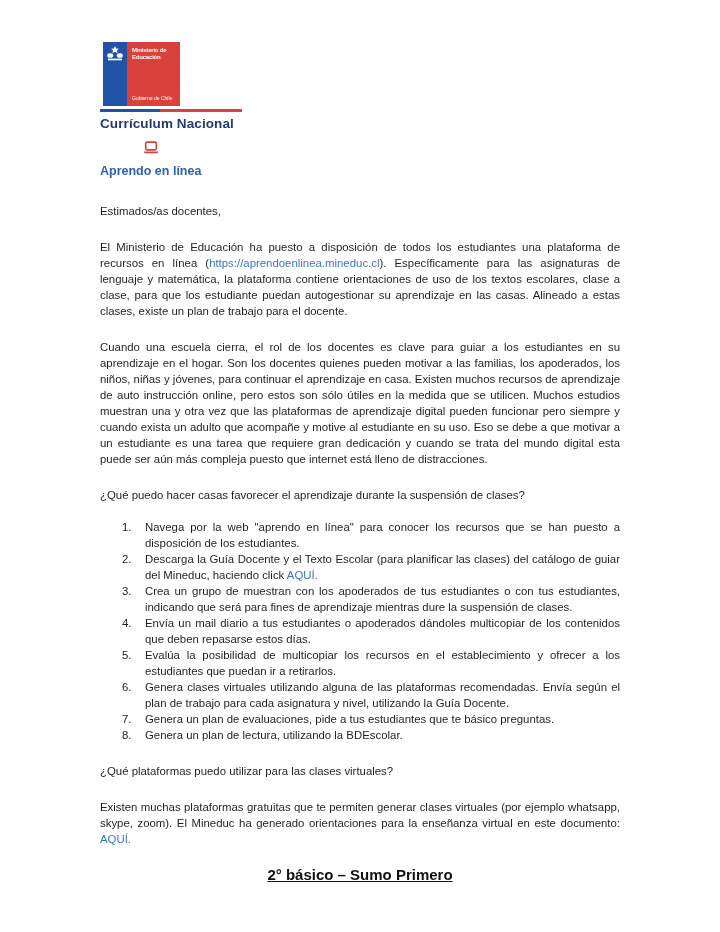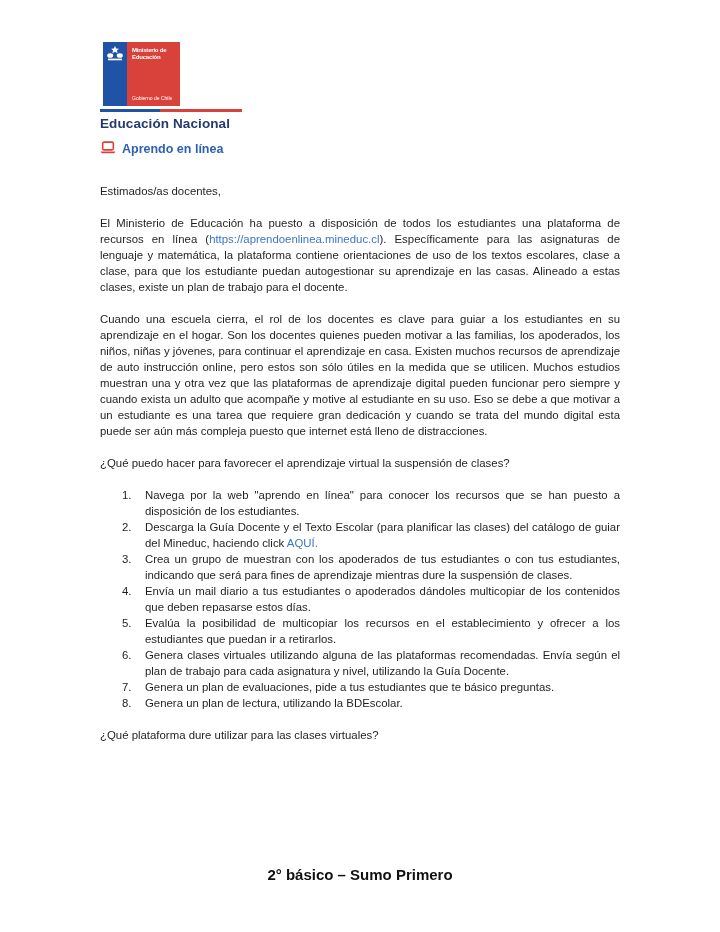--- a/index.html
+++ b/index.html
@@ -48,52 +48,52 @@
   .divider-blue { width:60px; height:100%; background:#2053a6; }
   .divider-red  { width:82px; height:100%; background:#d8423a; }
 
   .curriculum-title {
     position:absolute; left:100px; top:116px;
     font-size:13.5px; font-weight:bold; color:#233a70;
     letter-spacing:0.1px;
   }
   .aprendo-row {
     position:absolute; left:100px; top:140px;
-    display:flex; align-items:center; gap:6px;
+    display:flex; align-items:center; gap:6px;flex-direction:column;
   }
   .aprendo-title {
     font-size:12.5px; font-weight:bold; color:#2d5fb3;
   }
 
   
   .body-text {
     position:absolute; left:100px; top:183px;
     width:520px;
     font-size:11.4px; line-height:16px;
     text-align:justify;
   }
-  .body-text p { margin-bottom:16px; }
+  .body-text p { margin-bottom:16px;margin-top:20px; }
   .body-text .no-justify { text-align:left; }
   a.link {
     color:#3b76c4; cursor:pointer;
   }
 
   .doc-list { margin-bottom:16px; }
   .li-row { display:flex; }
   .li-num {
     flex:none; width:23px; margin-left:22px;
     text-align:left;
   }
   .li-txt { flex:1; text-align:justify; }
 
   
   .page-footer {
     position:absolute; left:0; top:866px; width:100%;
     text-align:center;
-    font-size:15px; font-weight:bold; color:#111111;
+    font-size:15px; font-weight:bold; color:#111111;text-decoration:underline;
   }
 </style>
 </head>
 <body>
 
 <div class="page">
 
   <div class="gov-logo">
     <div class="logo-blue">
       <span class="logo-emblem">
@@ -112,40 +112,40 @@
       </div>
       <div class="gov-text">Gobierno de Chile</div>
     </div>
   </div>
 
   <div class="divider">
     <div class="divider-blue"></div>
     <div class="divider-red"></div>
   </div>
 
-  <div class="curriculum-title">Educación Nacional</div>
+  <div class="curriculum-title">Currículum Nacional</div>
   <div class="aprendo-row">
     <span>
       <svg width="16" height="13" viewBox="0 0 24 19">
         <rect x="4" y="1.5" width="16" height="11.5" rx="2" fill="none" stroke="#d8423a" stroke-width="2.4"></rect>
         <path d="M1 15.5 h22 l-1.5 2.5 h-19 z" fill="#d8423a"></path>
       </svg>
     </span>
     <span class="aprendo-title">Aprendo en línea</span>
   </div>
 
   <div class="body-text">
 
     <p class="no-justify">Estimados/as docentes,</p>
 
     <p><span>El Ministerio de Educación ha puesto a disposición de todos los estudiantes una plataforma de recursos en línea (</span><a class="link">https://aprendoenlinea.mineduc.cl</a><span>). Específicamente para las asignaturas de lenguaje y matemática, la plataforma contiene orientaciones de uso de los textos escolares, clase a clase, para que los estudiante puedan autogestionar su aprendizaje en las casas. Alineado a estas clases, existe un plan de trabajo para el docente.</span></p>
 
     <p>Cuando una escuela cierra, el rol de los docentes es clave para guiar a los estudiantes en su aprendizaje en el hogar. Son los docentes quienes pueden motivar a las familias, los apoderados, los niños, niñas y jóvenes, para continuar el aprendizaje en casa. Existen muchos recursos de aprendizaje de auto instrucción online, pero estos son sólo útiles en la medida que se utilicen. Muchos estudios muestran una y otra vez que las plataformas de aprendizaje digital pueden funcionar pero siempre y cuando exista un adulto que acompañe y motive al estudiante en su uso. Eso se debe a que motivar a un estudiante es una tarea que requiere gran dedicación y cuando se trata del mundo digital esta puede ser aún más compleja puesto que internet está lleno de distracciones.</p>
 
-    <p class="no-justify">¿Qué puedo hacer para favorecer el aprendizaje virtual la suspensión de clases?</p>
+    <p class="no-justify">¿Qué puedo hacer casas favorecer el aprendizaje durante la suspensión de clases?</p>
 
     <div class="doc-list">
 
       <div class="li-row">
         <span class="li-num">1.</span>
         <span class="li-txt">Navega por la web "aprendo en línea" para conocer los recursos que se han puesto a disposición de los estudiantes.</span>
       </div>
 
       <div class="li-row">
         <span class="li-num">2.</span>
@@ -177,20 +177,21 @@
         <span class="li-txt">Genera un plan de evaluaciones, pide a tus estudiantes que te básico preguntas.</span>
       </div>
 
       <div class="li-row">
         <span class="li-num">8.</span>
         <span class="li-txt">Genera un plan de lectura, utilizando la BDEscolar.</span>
       </div>
 
     </div>
 
-    <p class="no-justify">¿Qué plataforma dure utilizar para las clases virtuales?</p>
+    <p class="no-justify">¿Qué plataformas puedo utilizar para las clases virtuales?</p>
 
+    <p><span>Existen muchas plataformas gratuitas que te permiten generar clases virtuales (por ejemplo whatsapp, skype, zoom). El Mineduc ha generado orientaciones para la enseñanza virtual en este documento: </span><a class="link">AQUÍ.</a></p>
 
   </div>
 
   <div class="page-footer">2° básico – Sumo Primero</div>
 
 </div>
 
 </body></html>

